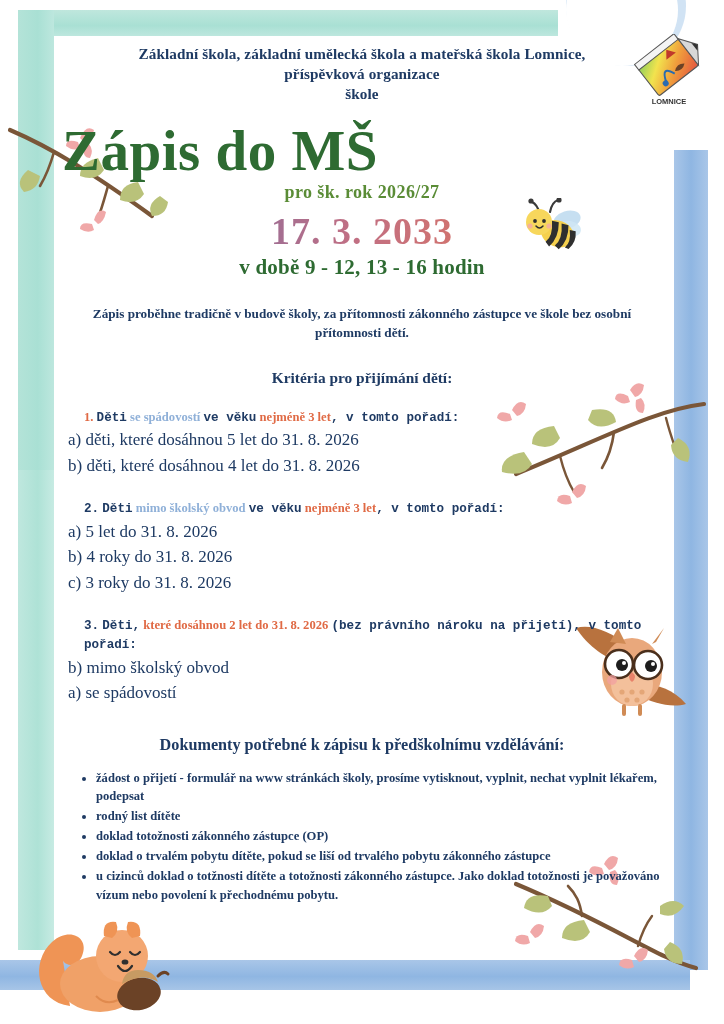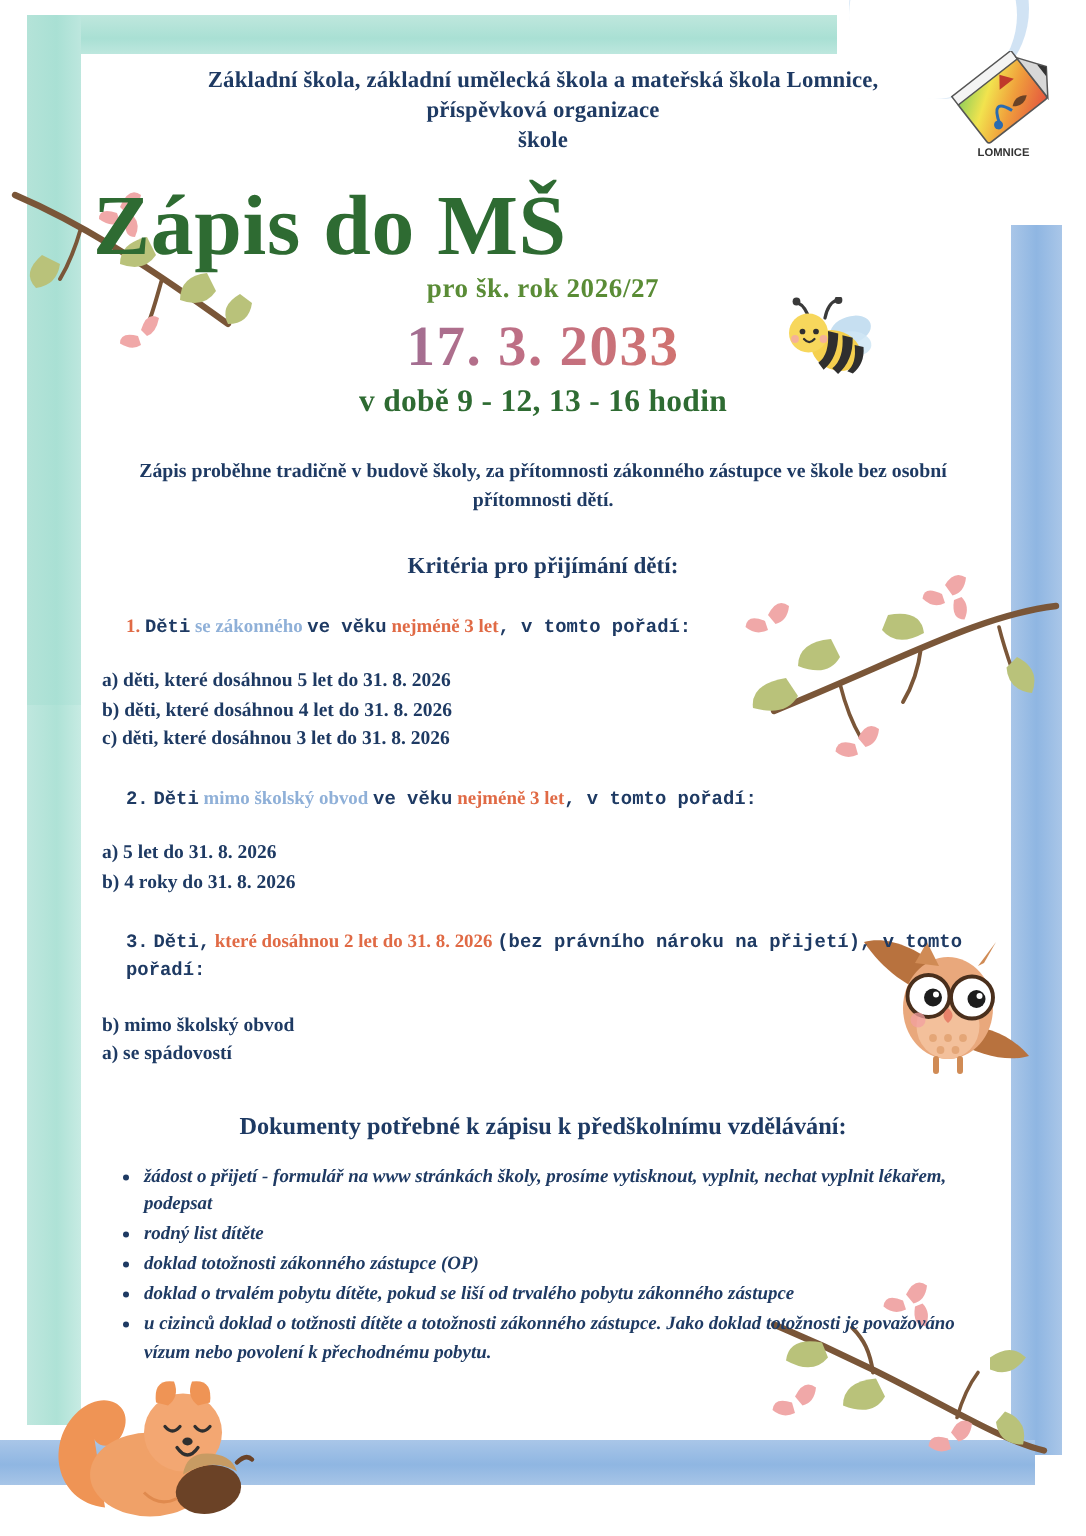--- a/index.html
+++ b/index.html
@@ -154,40 +154,40 @@
   }
 
   .crit {
     font-size: 12.6px;
     font-weight: bold;
     margin-top: 22px;
     padding-left: 22px;
     line-height: 1.4;
   }
   .crit-sub {
-    font-size: 13px;
-    font-weight: bold;
+    font-size: 17px;
+    font-weight: normal;
     line-height: 1.5;
-    margin-top: 16px;
+    margin-top: 0;
     padding-left: 6px;
   }
   .crit-sub div { white-space: nowrap; }
 
   .hl-orange { color: #e06a45; }
   .hl-blue   { color: #8fb0d8; }
   .hl-dark   { color: #1e3a63; font-family: Liberation Mono, monospace; }
 
   .doc-list {
     margin: 14px 0 0 0;
     padding-left: 34px;
     font-size: 12.6px;
     font-weight: bold;
     line-height: 1.5;
   }
-  .doc-list li { margin-bottom: 1px; font-style: italic; }
+  .doc-list li { margin-bottom: 1px; }
 
   .para-final {
     font-size: 13px;
     font-weight: bold;
     line-height: 1.48;
     margin-top: 22px;
     text-indent: 26px;
     padding: 0 8px 0 4px;
   }
   .para-final .bigdate { font-size: 14.6px; }
@@ -388,40 +388,40 @@
     <div class="title-date">17. 3. 2033</div>
     <div class="title-hours">v době 9 - 12, 13 - 16 hodin</div>
 
     <div class="para-intro">Zápis proběhne tradičně v budově školy, za přítomnosti zákonného zástupce ve škole bez osobní přítomnosti dětí.</div>
 
     <div class="section-head">Kritéria pro přijímání dětí:</div>
 
     <div class="crit">
       <span class="hl-orange">1.</span>
       <span class="hl-dark">Děti</span>
-      <span class="hl-blue">se zákonného</span>
+      <span class="hl-blue">se spádovostí</span>
       <span class="hl-dark">ve věku</span>
       <span class="hl-orange">nejméně 3 let</span><span class="hl-dark">, v tomto pořadí:</span>
     </div>
     <div class="crit-sub">
       <div>a) děti, které dosáhnou 5 let do 31. 8. 2026</div>
       <div>b) děti, které dosáhnou 4 let do 31. 8. 2026</div>
-      <div>c) děti, které dosáhnou 3 let do 31. 8. 2026</div>
     </div>
 
     <div class="crit">
       <span class="hl-dark">2.</span>
       <span class="hl-dark">Děti</span>
       <span class="hl-blue">mimo školský obvod</span>
       <span class="hl-dark">ve věku</span>
       <span class="hl-orange">nejméně 3 let</span><span class="hl-dark">, v tomto pořadí:</span>
     </div>
     <div class="crit-sub">
       <div>a) 5 let do 31. 8. 2026</div>
       <div>b) 4 roky do 31. 8. 2026</div>
+      <div>c) 3 roky do 31. 8. 2026</div>
     </div>
 
     <div class="crit">
       <span class="hl-dark">3.</span>
       <span class="hl-dark">Děti,</span>
       <span class="hl-orange">které dosáhnou 2 let do 31. 8. 2026</span>
       <span class="hl-dark">(bez právního nároku na přijetí), v tomto pořadí:</span>
     </div>
     <div class="crit-sub">
       <div>b) mimo školský obvod</div>

